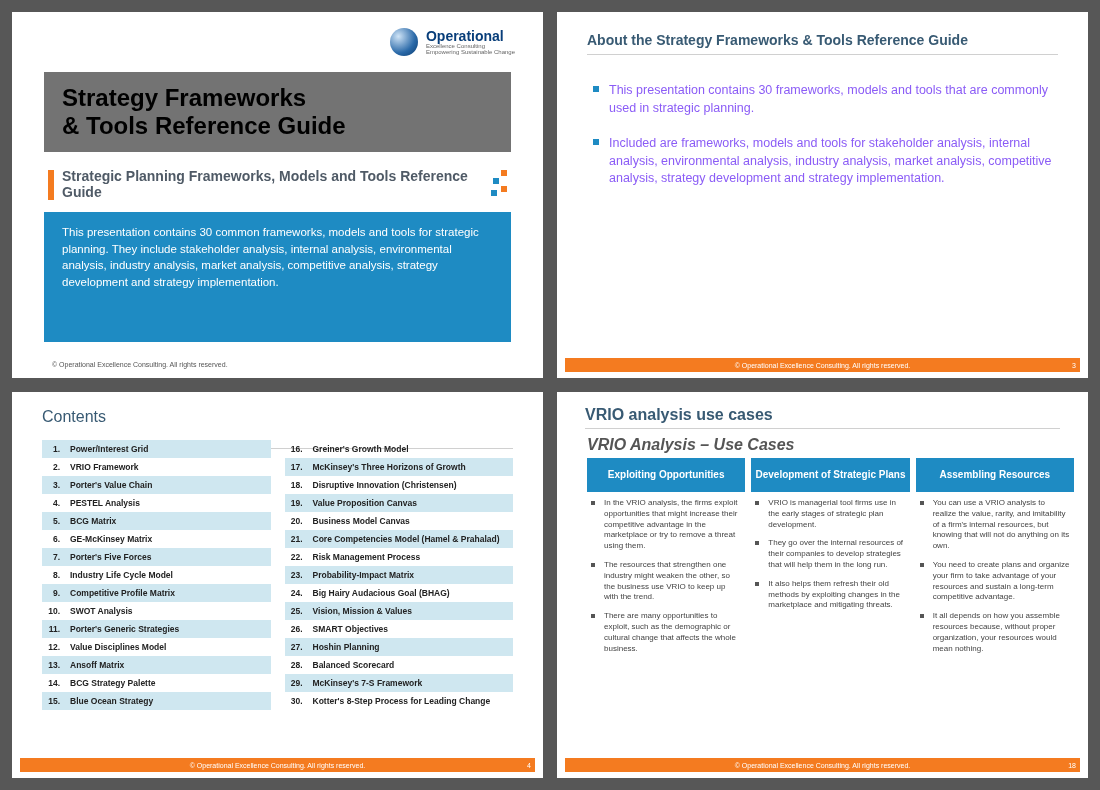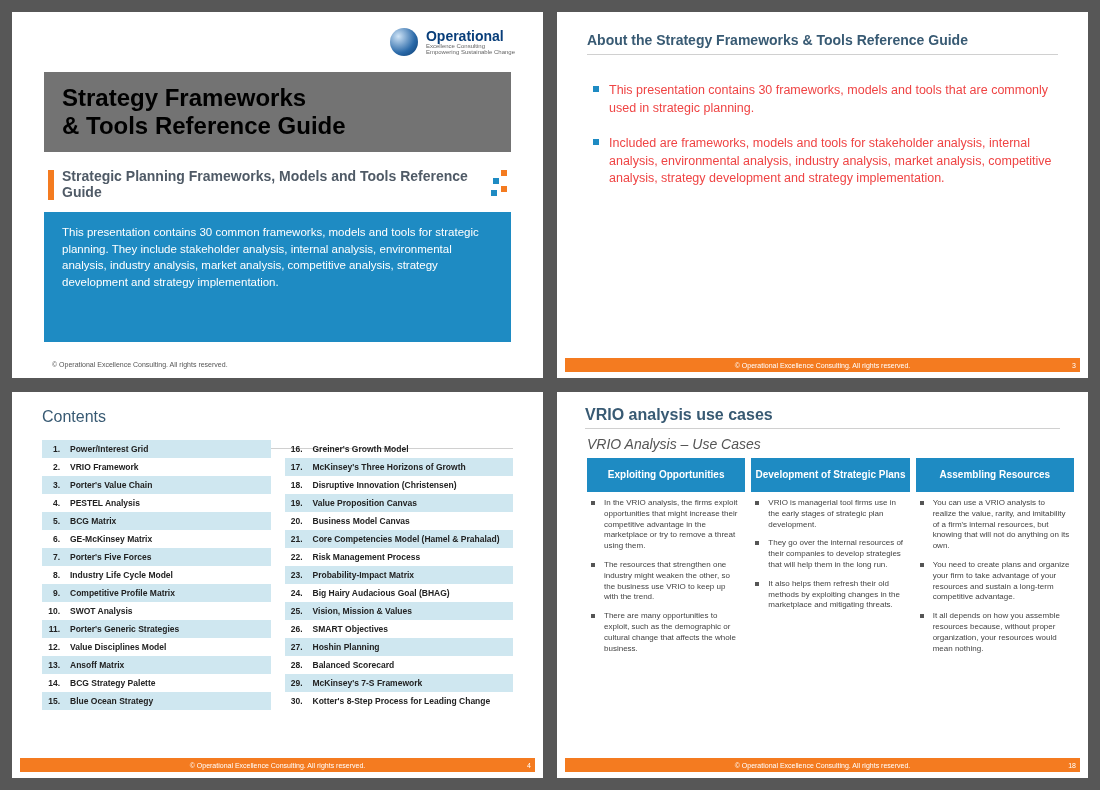--- a/index.html
+++ b/index.html
@@ -19,37 +19,37 @@
   .px { position:absolute; width:6px; height:6px; }
   .pxo { background:#f47b20; } .pxb { background:#1e8bc3; }
   .s1-bluebox { position:absolute; top:200px; left:32px; right:32px; bottom:36px; background:#1e8bc3; color:#fff; padding:12px 18px; font-size:11.5px; line-height:1.45; }
   .s1-foot { position:absolute; bottom:10px; left:40px; font-size:7px; color:#555; }
 
   
   .s2 h2 { position:absolute; top:20px; left:30px; right:30px; color:#385a73; font-size:14px; font-weight:bold; border-bottom:1px solid #d0d0d0; padding-bottom:6px; }
   .s2-body { position:absolute; top:70px; left:36px; right:36px; display:flex; flex-direction:column; gap:18px; }
   .bulrow { display:flex; gap:10px; }
   .sq { width:6px; height:6px; background:#1e8bc3; margin-top:4px; flex-shrink:0; }
-  .bultxt { font-size:12.5px; color:#ef4444; line-height:1.4; }
+  .bultxt { font-size:12.5px; color:#8b5cf6; line-height:1.4; }
   .footbar { position:absolute; bottom:6px; left:8px; right:8px; height:14px; background:#f47b20; color:#fff; font-size:7px; display:flex; align-items:center; justify-content:center; }
   .pgnum { position:absolute; right:4px; }
 
   
   .s3 h2 { position:absolute; top:16px; left:30px; right:30px; color:#385a73; font-size:16px; font-weight:normal; border-bottom:1px solid #d0d0d0; padding-bottom:22px; }
   .toc { position:absolute; top:48px; left:30px; right:30px; display:grid; grid-template-columns:1fr 1fr; column-gap:14px; }
   .tcol { display:flex; flex-direction:column; }
   .trow { display:flex; gap:10px; font-size:8.5px; font-weight:bold; color:#222; padding:4px 6px 4px 2px; align-items:center; }
   .trow.alt { background:#cfe7f0; }
   .tnum { width:16px; text-align:right; }
   .s3 .footbar { bottom:6px; }
 
   
   .s4 h2 { position:absolute; top:14px; left:28px; color:#385a73; font-size:16px; font-weight:bold; }
   .s4 hr { position:absolute; top:36px; left:28px; right:28px; border:none; border-top:1px solid #d0d0d0; }
-  .s4-sub { position:absolute; top:44px; left:30px; font-size:14px; font-style:italic; font-weight:normal; color:#555; }
+  .s4-sub { position:absolute; top:44px; left:30px; font-size:16px; font-style:italic; font-weight:bold; color:#555; }
   .s4-cols { position:absolute; top:66px; left:30px; right:14px; display:grid; grid-template-columns:1fr 1fr 1fr; gap:6px; }
   .colhead { background:#1e8bc3; color:#fff; font-size:10px; font-weight:bold; text-align:center; padding:6px 4px; display:flex; align-items:center; justify-content:center; line-height:1.15; min-height:34px; }
   .colbody { padding:6px 4px 0 4px; }
   .mb { display:flex; gap:9px; font-size:8px; color:#444; line-height:1.35; margin-bottom:8px; }
   .mdot { width:4px; height:4px; background:#555; margin-top:3px; flex-shrink:0; }
 </style>
 </head>
 <body>
 
 <div class="slide s1">

